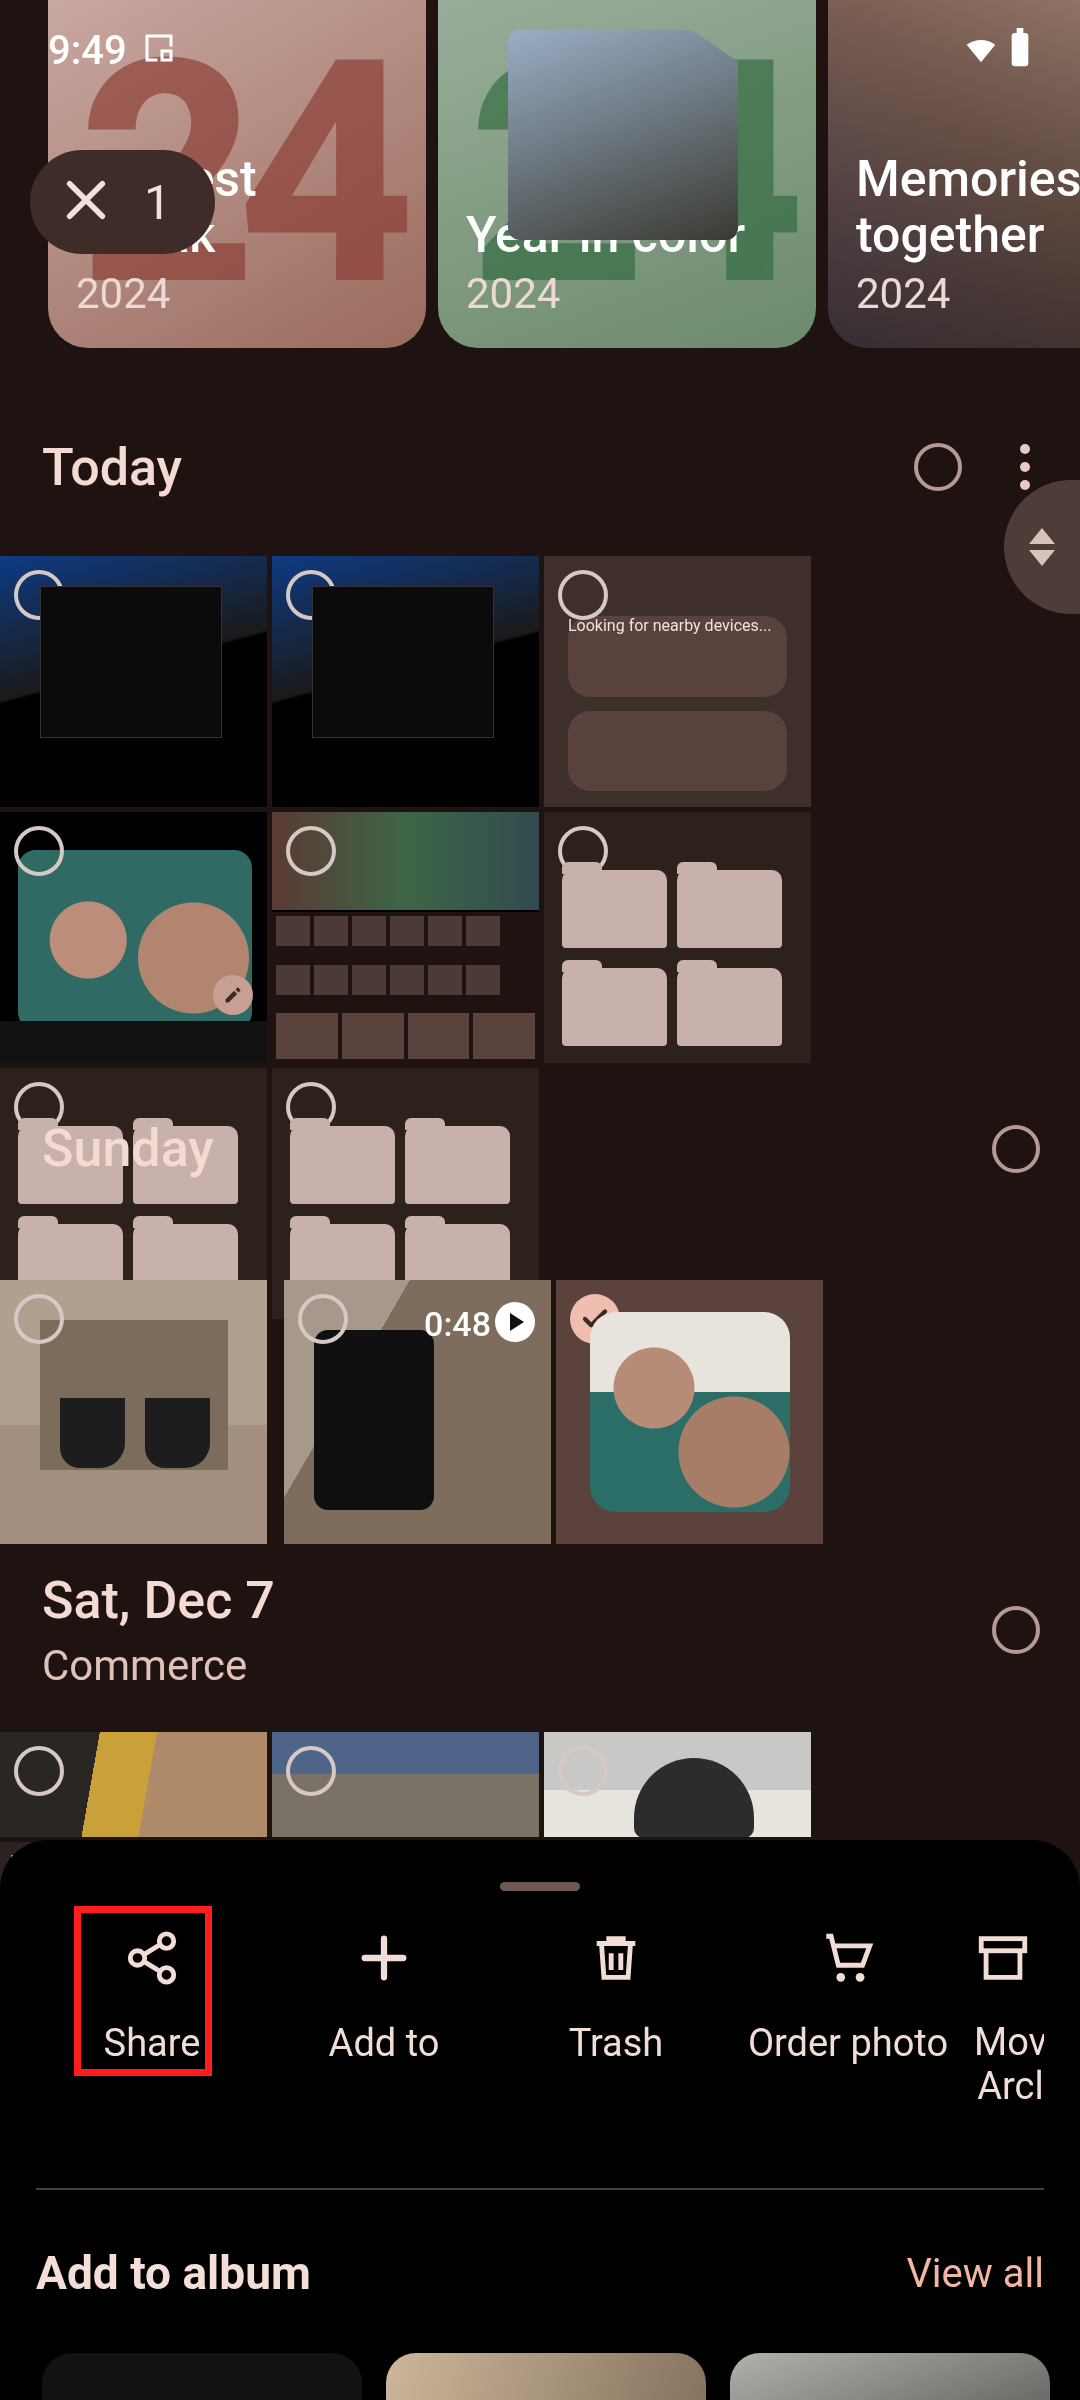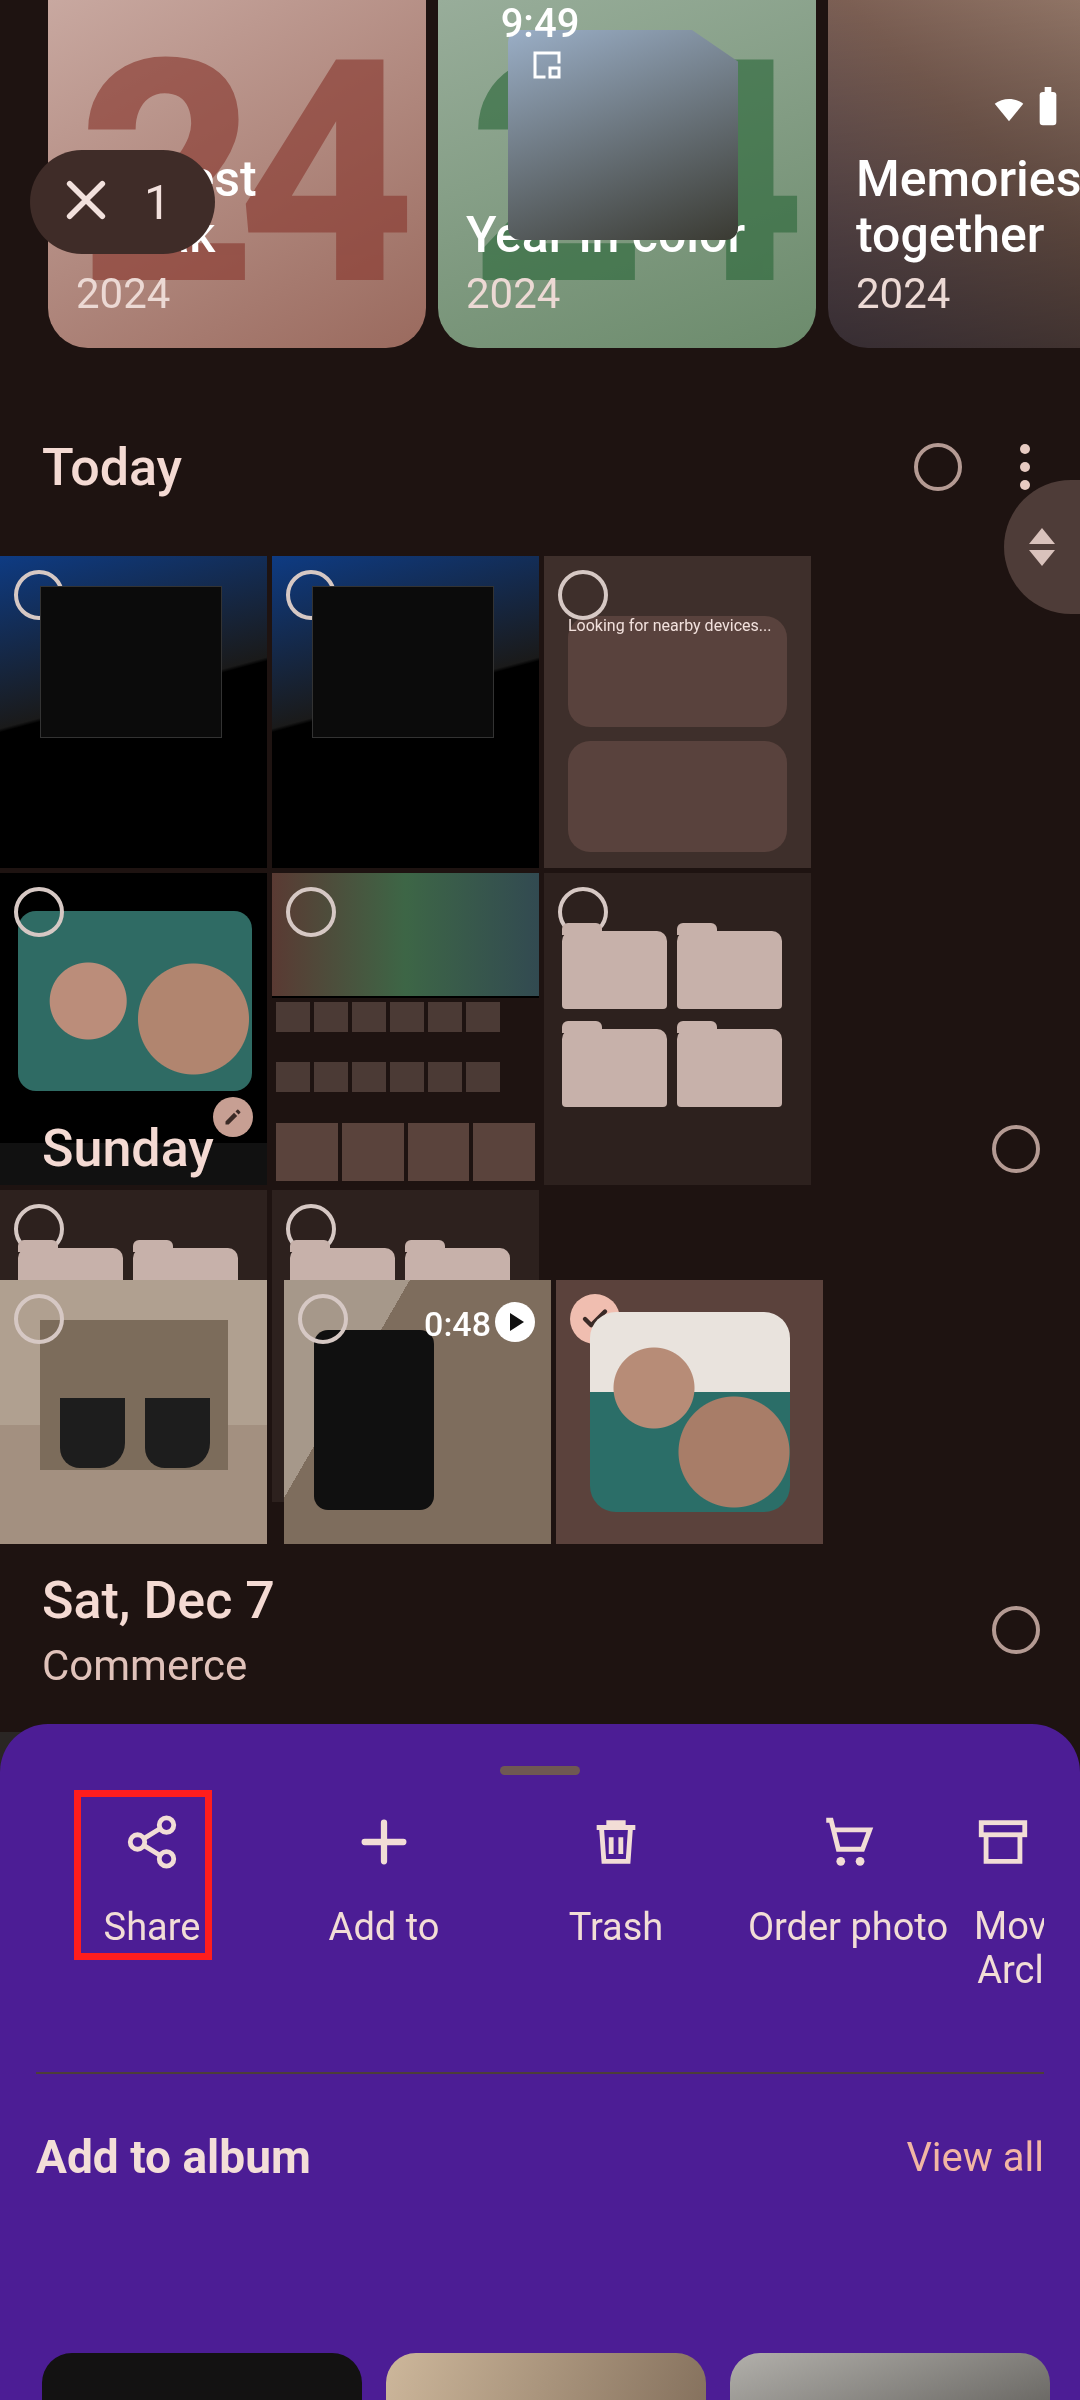--- a/index.html
+++ b/index.html
@@ -1,22 +1,21 @@
 <!DOCTYPE html>
 <html><head>
 <meta charset="utf-8">
 <style>
   * { margin: 0; padding: 0; box-sizing: border-box; font-family: Roboto, "Segoe UI", Arial, sans-serif; -webkit-font-smoothing: antialiased; }
   html, body { width: 1080px; height: 2400px; background: #1e1311; color: #f2e1dd; overflow: hidden; }
   
   .statusbar {
     position: absolute; top: 0; left: 0; right: 0; height: 100px;
-    display: flex; align-items: center; padding: 0 20px;
+    display: flex; align-items: center; padding: 0 48px;
     z-index: 50;
-    flex-direction: column;
   }
   .statusbar .clock { font-size: 40px; font-weight: 500; color:#fff; }
   .statusbar .hdr-icon { margin-left: 14px; }
   .statusbar .right { margin-left: auto; display:flex; gap:8px; align-items:center; }
   .statusbar svg, .statusbar .right > span { fill:#fff; color:#fff; }
 
   
   .sel-bar {
     position: absolute; top: 150px; left: 30px;
     display:flex; align-items:center; gap: 30px;
@@ -83,21 +82,21 @@
   }
   .scroll-bubble span{
     width:0; height:0; border-left:13px solid transparent; border-right:13px solid transparent;
   }
   .scroll-bubble .up  { border-bottom:16px solid #d9c2bc; }
   .scroll-bubble .dn  { border-top:16px solid #d9c2bc; }
 
   
   .grid { position:absolute; left:0; right:0; display:flex; flex-wrap:wrap; gap:5px; }
   .cell {
-    position:relative; width:267px; height:312px; background:#4b3a35; overflow:hidden;
+    position:relative; width:267px; height:251px; background:#4b3a35; overflow:hidden;
   }
   .cell .ring{
     position:absolute; top:14px; left:14px;
     width:50px; height:50px; border:4px solid #d6c8c4; border-radius:50%;
   }
 
   
   .today-r1-ab { background:linear-gradient(165deg,#0e3b83 0%,#1a1a1a 45%,#000 46%,#000 100%); }
   .today-r1-ab::after{ content:""; position:absolute; left:40px; top:30px; width:180px; height:150px; background:#0b0b0b; border:1px solid #333; }
   .today-r1-c{
@@ -162,22 +161,22 @@
   .sat2{ background:linear-gradient(180deg,#4e6589 40%, #7b7267 40%);}
   .sat3{ background:linear-gradient(180deg,#c8c8c6 55%, #e7e4de 55%);}
   .sat3::after{content:"";position:absolute; left:90px; top:26px; width:120px; height:80px; background:#2c2c2c; border-radius:60px 60px 10px 10px;}
   .sat4{ background:#2a2320; }
   .sat4 .tabs{ position:absolute; top:10px; left:10px; right:0; display:flex; gap:18px; font-size:15px; color:#c7b4ad;}
   .sat4 .pill{ position:absolute; top:42px; left:12px; width:235px; height:34px; border-radius:18px; background:#3d5a83; font-size:15px; color:#eee; display:flex; align-items:center; padding-left:34px;}
   .sat4 .rel{ position:absolute; top:84px; left:12px; font-size:14px; color:#c7b4ad;}
 
   
   .sheet {
-    position:absolute; left:0; right:0; bottom:0; height:676px;
-    background:#4c1d95; border-radius:48px 48px 0 0;
+    position:absolute; left:0; right:0; bottom:0; height:560px;
+    background:#000000; border-radius:48px 48px 0 0;
     padding: 42px 36px 0;
     z-index:80;
   }
   .grab{ width:80px; height:9px; border-radius:5px; background:#6f5853; margin:0 auto 38px;}
   .actions{ display:flex; gap:0px; overflow:hidden; }
   .act{
     flex:0 0 232px;
     display:flex; flex-direction:column; align-items:center; gap:34px;
   }
   .act svg{ width:58px; height:58px; }

